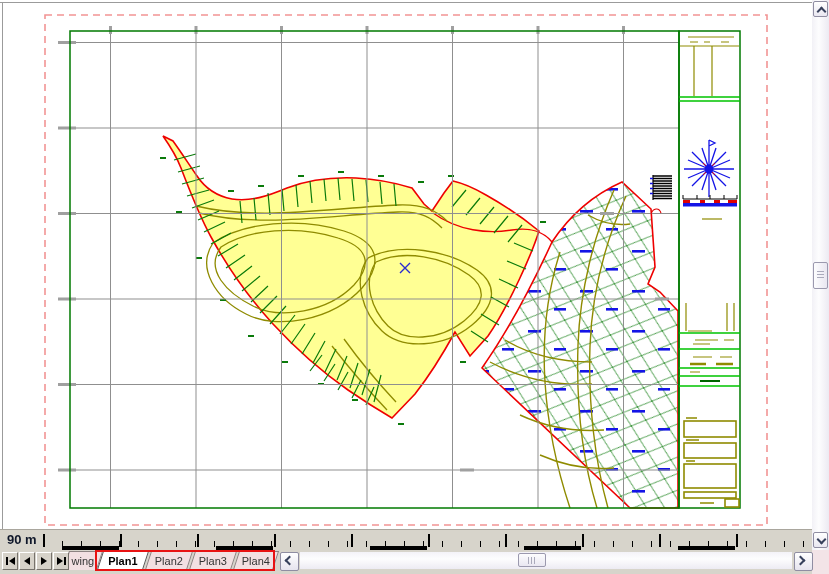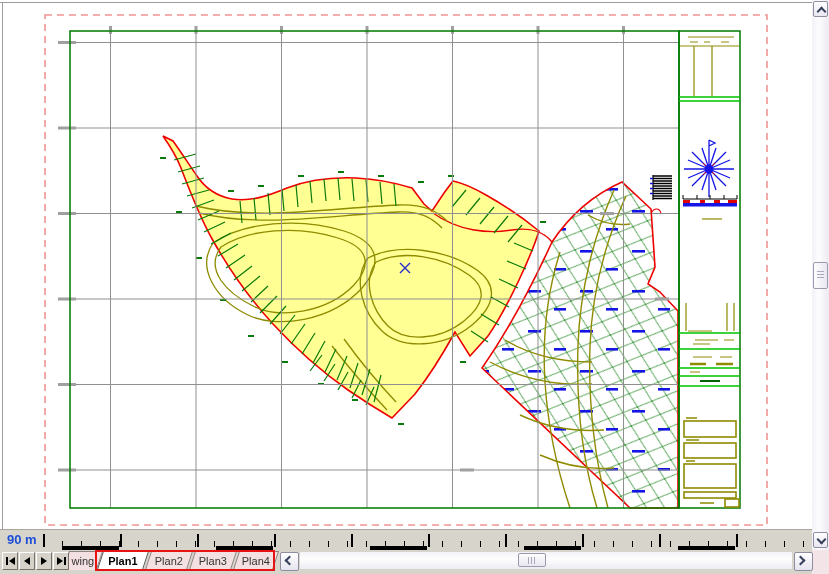--- a/index.html
+++ b/index.html
@@ -30,21 +30,21 @@
   
   #ruler{position:absolute;left:0;top:529px;width:812px;height:21px;background:#d7d4cb;border-top:1px solid #a9a69d;box-sizing:border-box;}
   #ruler-scale{position:absolute;left:0;top:0;right:0;bottom:0;
     background-image:
       repeating-linear-gradient(90deg,#000 0 2px,transparent 2px 77px),
       repeating-linear-gradient(90deg,#000 0 1px,transparent 1px 19px),
       repeating-linear-gradient(90deg,#000 0 57px,transparent 57px 154px);
     background-size:calc(100% - 45px) 13px,calc(100% - 45px) 6px,calc(100% - 64px) 4px;
     background-position:43px 4px,43px 11px,62px 16px;
     background-repeat:no-repeat,no-repeat,no-repeat;}
-  #ruler-label{position:absolute;left:7px;top:2px;font-size:13px;font-weight:bold;color:#1d4ed8;}
+  #ruler-label{position:absolute;left:7px;top:2px;font-size:13px;font-weight:bold;color:#0f172a;}
 
   
   #tabrow{position:absolute;left:0;top:550px;width:812px;height:24px;background:#d7d4cb;}
   .navbtn{position:absolute;top:2px;width:16px;height:18px;background:#d6d2c9;
           border-top:1px solid #fff;border-left:1px solid #fff;border-right:1px solid #76726c;border-bottom:1px solid #76726c;
           box-sizing:border-box;z-index:4;display:flex;align-items:center;justify-content:center;gap:1px;}
   .tri-l{width:0;height:0;border-top:4px solid transparent;border-bottom:4px solid transparent;border-right:6px solid #000;}
   .tri-r{width:0;height:0;border-top:4px solid transparent;border-bottom:4px solid transparent;border-left:6px solid #000;}
   .vbar{width:2px;height:8px;background:#000;}
   .tab{position:absolute;top:1px;height:19px;transform:skewX(-18deg);border:1px solid #8c8382;border-bottom:none;

